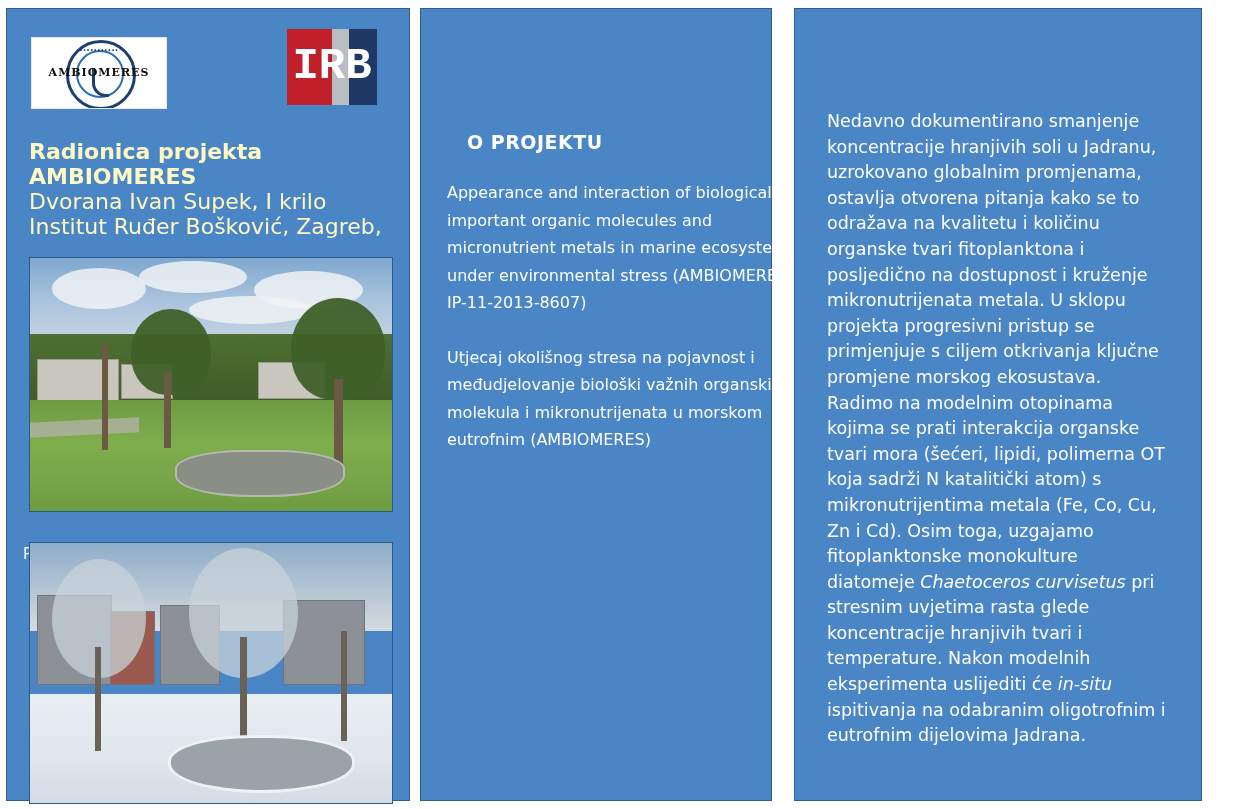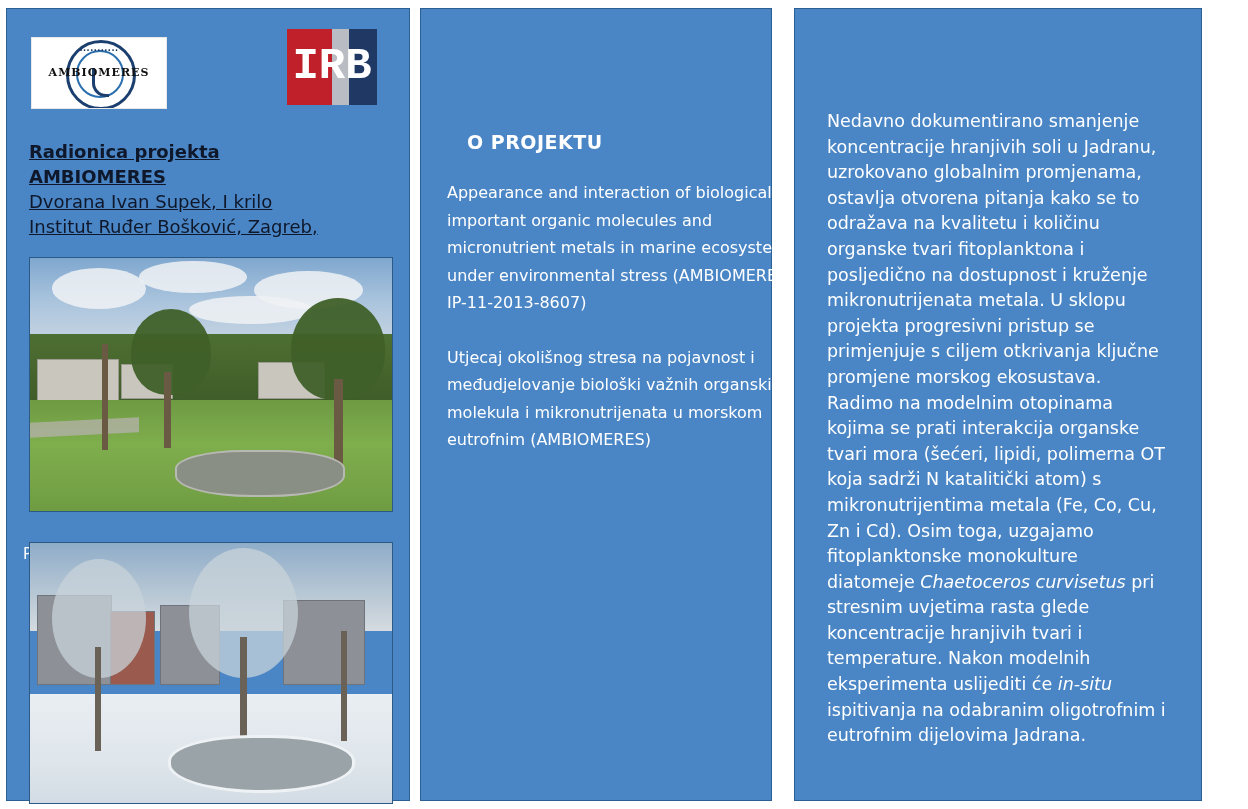--- a/index.html
+++ b/index.html
@@ -130,24 +130,23 @@
     font-weight: bold;
     color: #ffffff;
     letter-spacing: 0px;
     line-height: 58px;
   }
   .left-title {
     position: absolute;
     left: 22px;
     top: 130px;
     width: 370px;
-    color: #0f172a;
-    font-size: 18px;
+    color: #fef9c3;
+    font-size: 22px;
     line-height: 25px;
-    text-decoration: underline;
   }
   .left-title .b { font-weight: bold; }
 
   .photo {
     position: absolute;
     left: 22px;
     width: 362px;
     border: 1px solid #2b5a87;
     overflow: hidden;
   }

